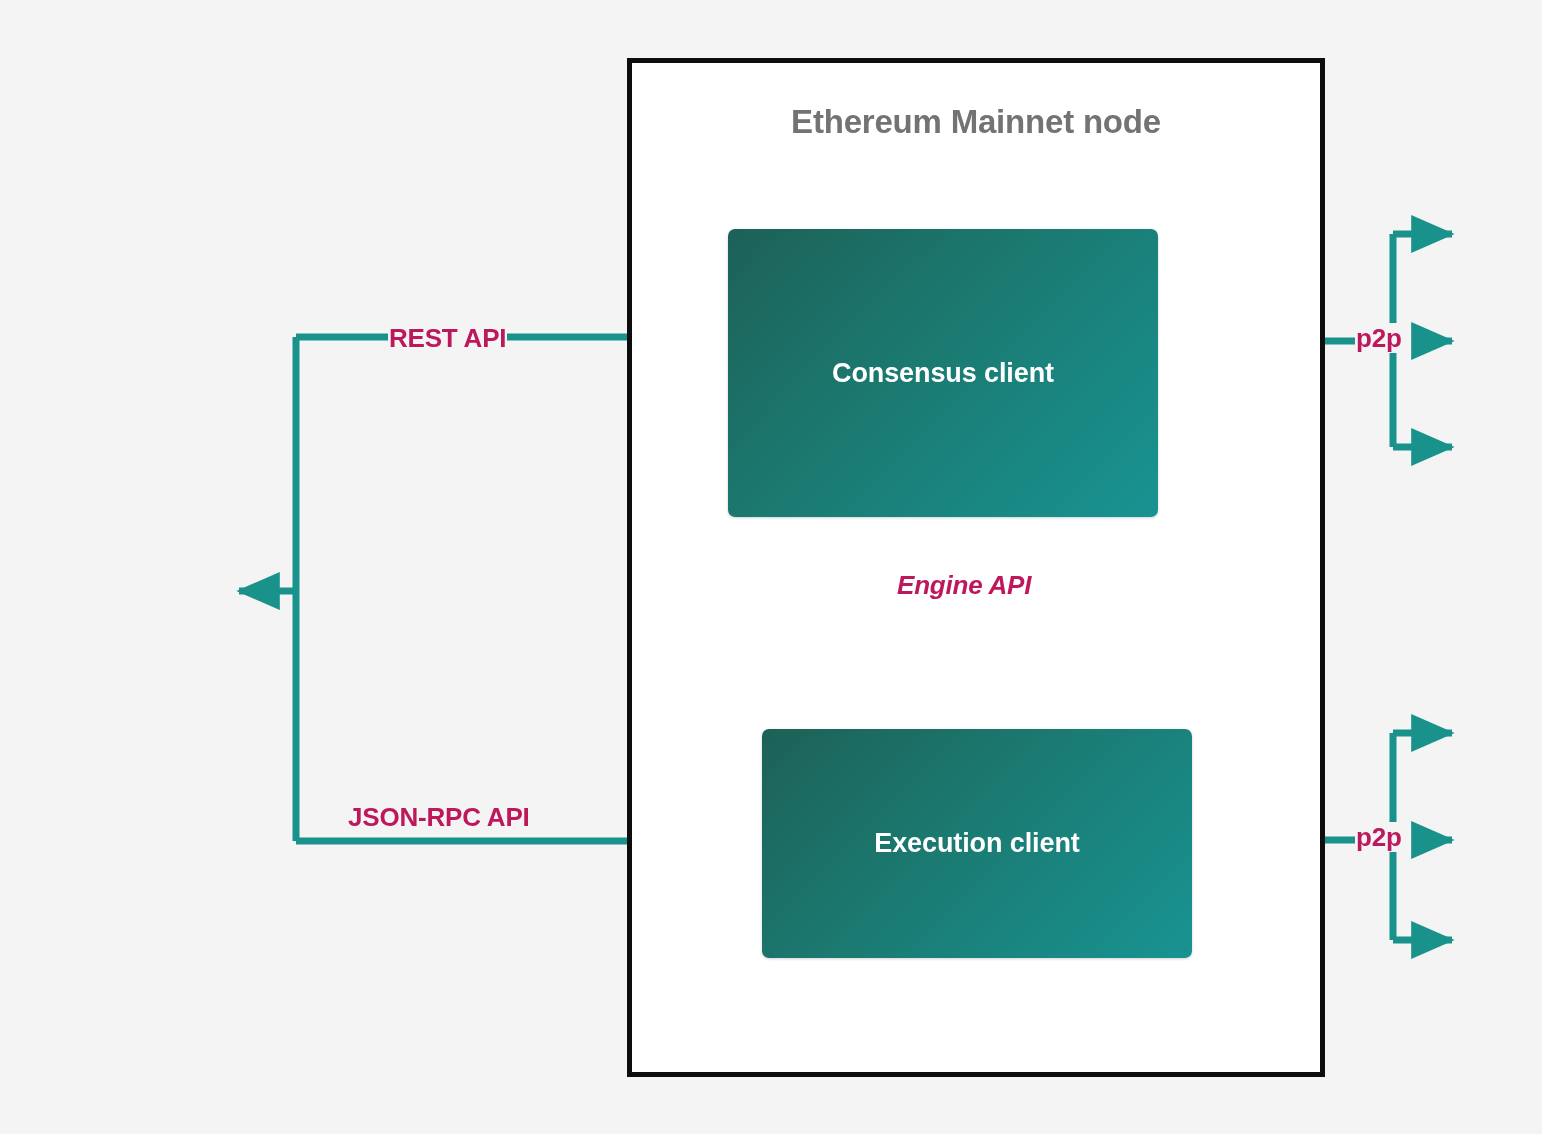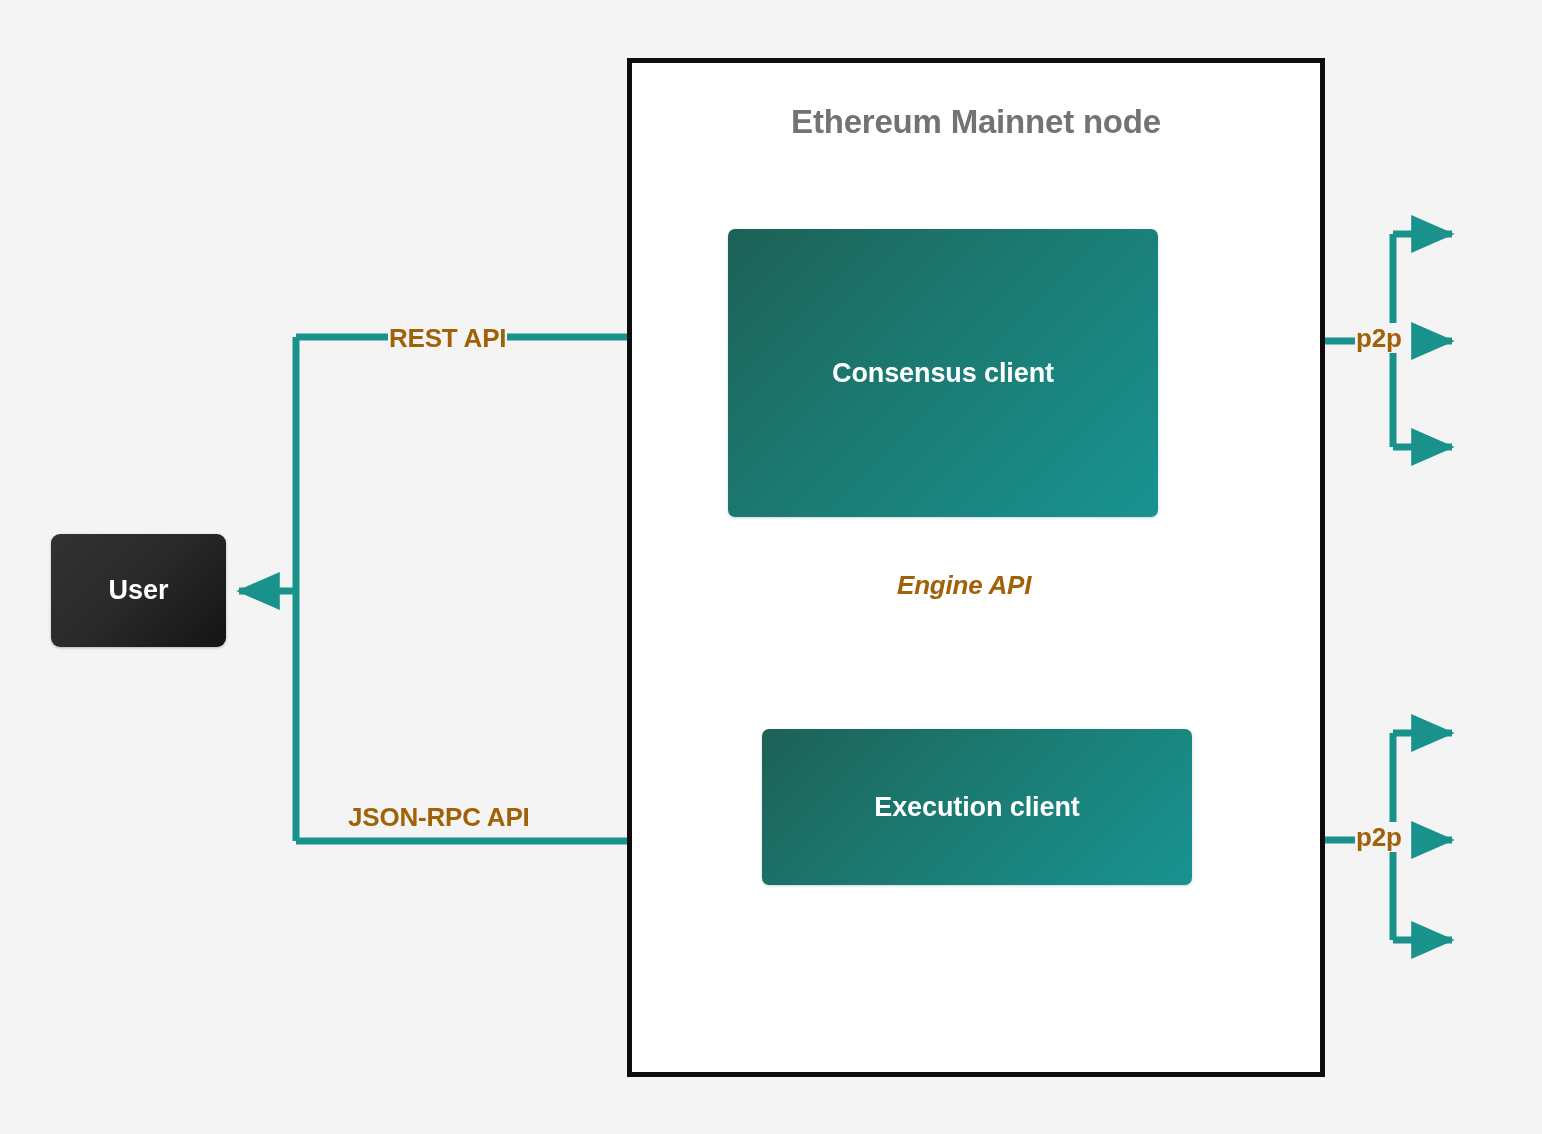--- a/index.html
+++ b/index.html
@@ -65,21 +65,21 @@
   #consensus-box {
     left: 728px;
     top: 229px;
     width: 430px;
     height: 288px;
   }
   #execution-box {
     left: 762px;
     top: 729px;
     width: 430px;
-    height: 156px;
+    height: 229px;
   }
 
   
   #user-box {
     position: absolute;
     left: 51px;
     top: 534px;
     width: 175px;
     height: 113px;
     border-radius: 9px;
@@ -91,21 +91,21 @@
     font-size: 27px;
     font-weight: bold;
     box-shadow: 0 1px 3px rgba(0,0,0,0.25);
   }
 
   
   .edge-label {
     position: absolute;
     font-size: 26px;
     font-weight: bold;
-    color: #a16207;
+    color: #be185d;
     white-space: nowrap;
     line-height: 1;
     letter-spacing: -0.2px;
   }
   .edge-label > span {
     background: #f4f4f4;
     padding: 0 1px;
   }
   .edge-label.on-white > span {
     background: #ffffff;
@@ -184,23 +184,20 @@
   <div class="node-title">Ethereum Mainnet node</div>
 
   <div id="consensus-box" class="client-box">
     <span>Consensus client</span>
   </div>
 
   <div id="execution-box" class="client-box">
     <span>Execution client</span>
   </div>
 
-  <div id="user-box">
-    <span>User</span>
-  </div>
 
   <div id="label-rest-api" class="edge-label">
     <span>REST API</span>
   </div>
 
   <div id="label-jsonrpc" class="edge-label">
     <span>JSON-RPC API</span>
   </div>
 
   <div id="label-engine-api" class="edge-label on-white">

